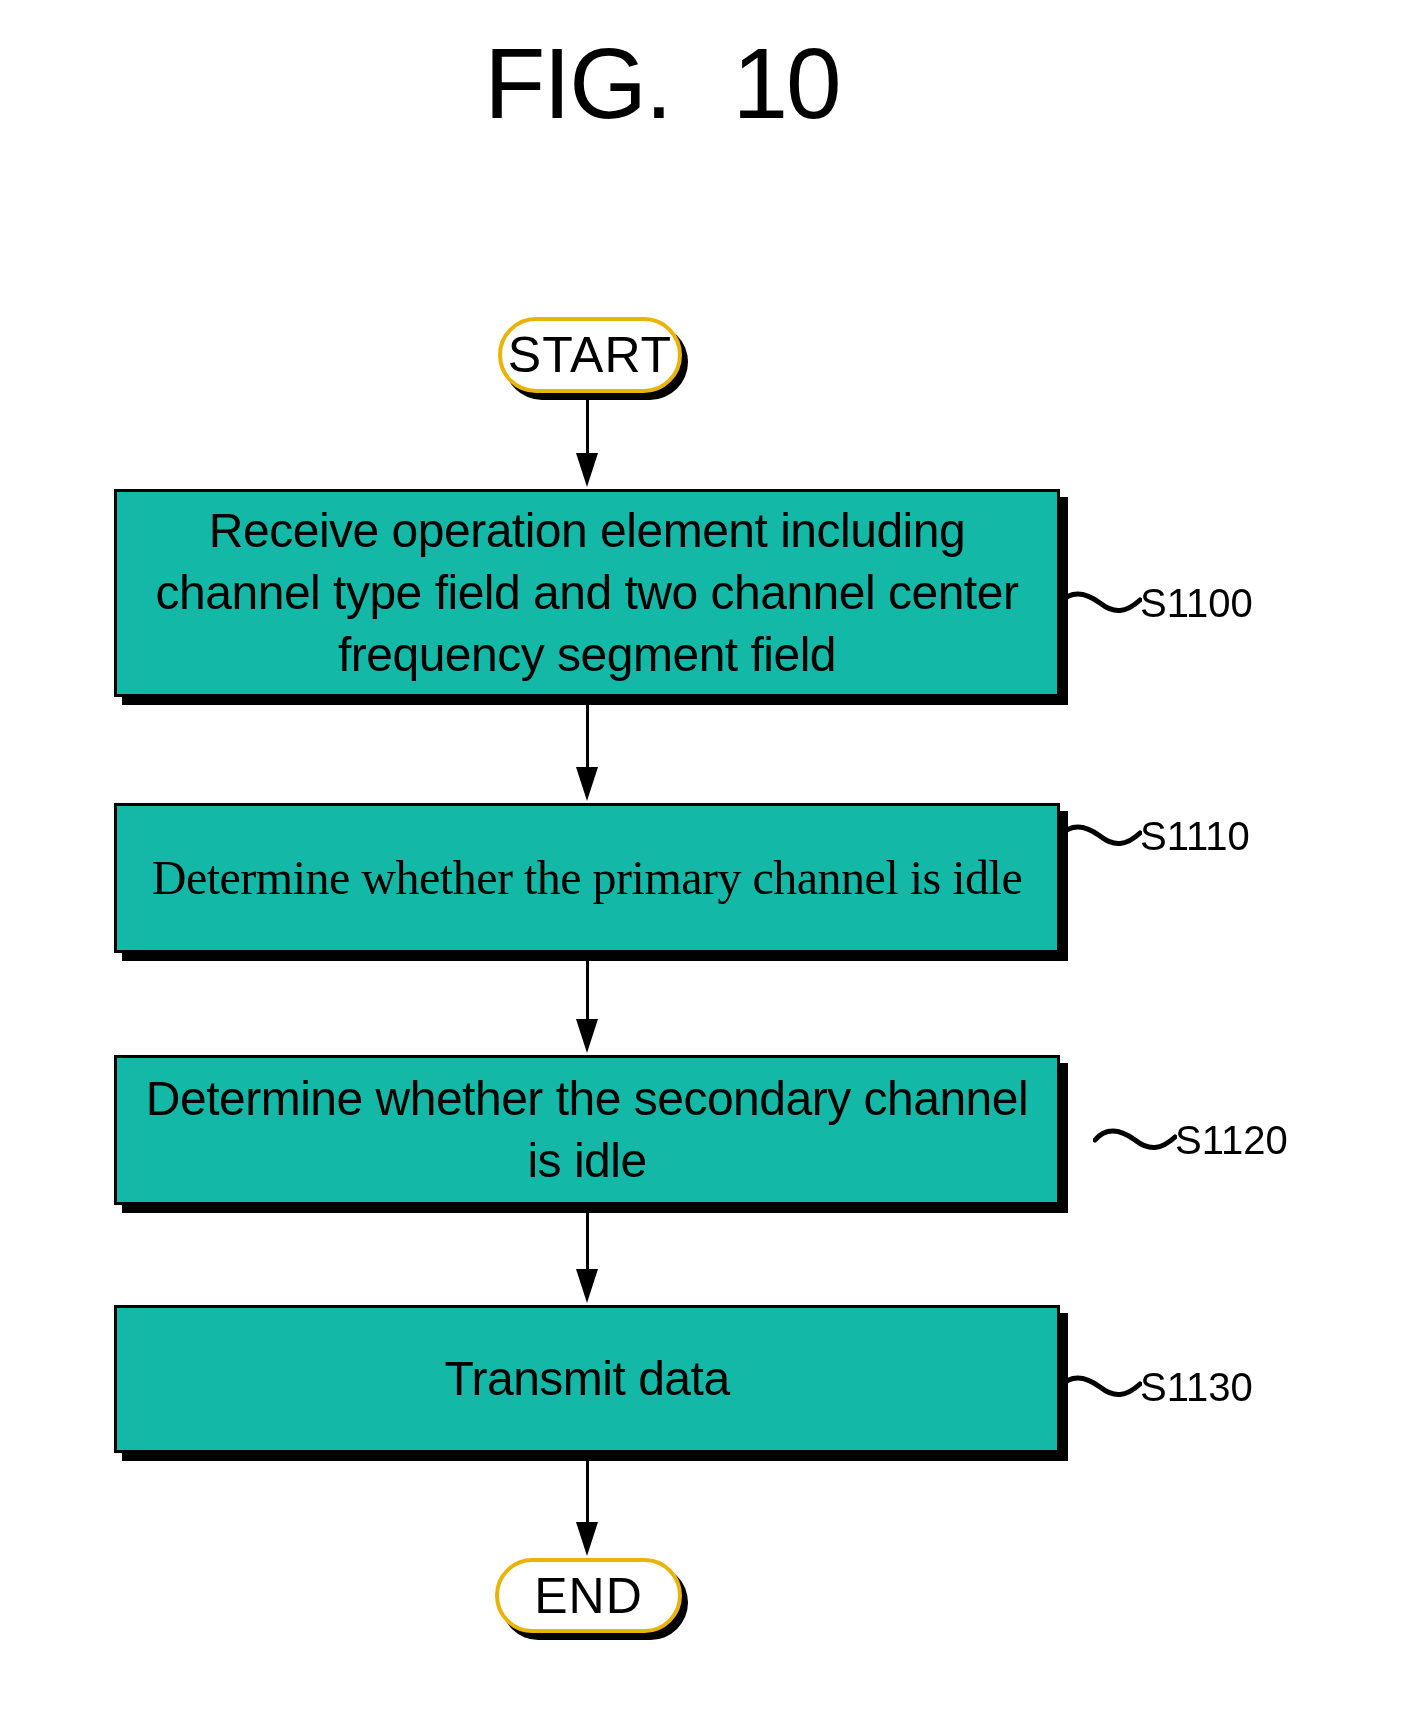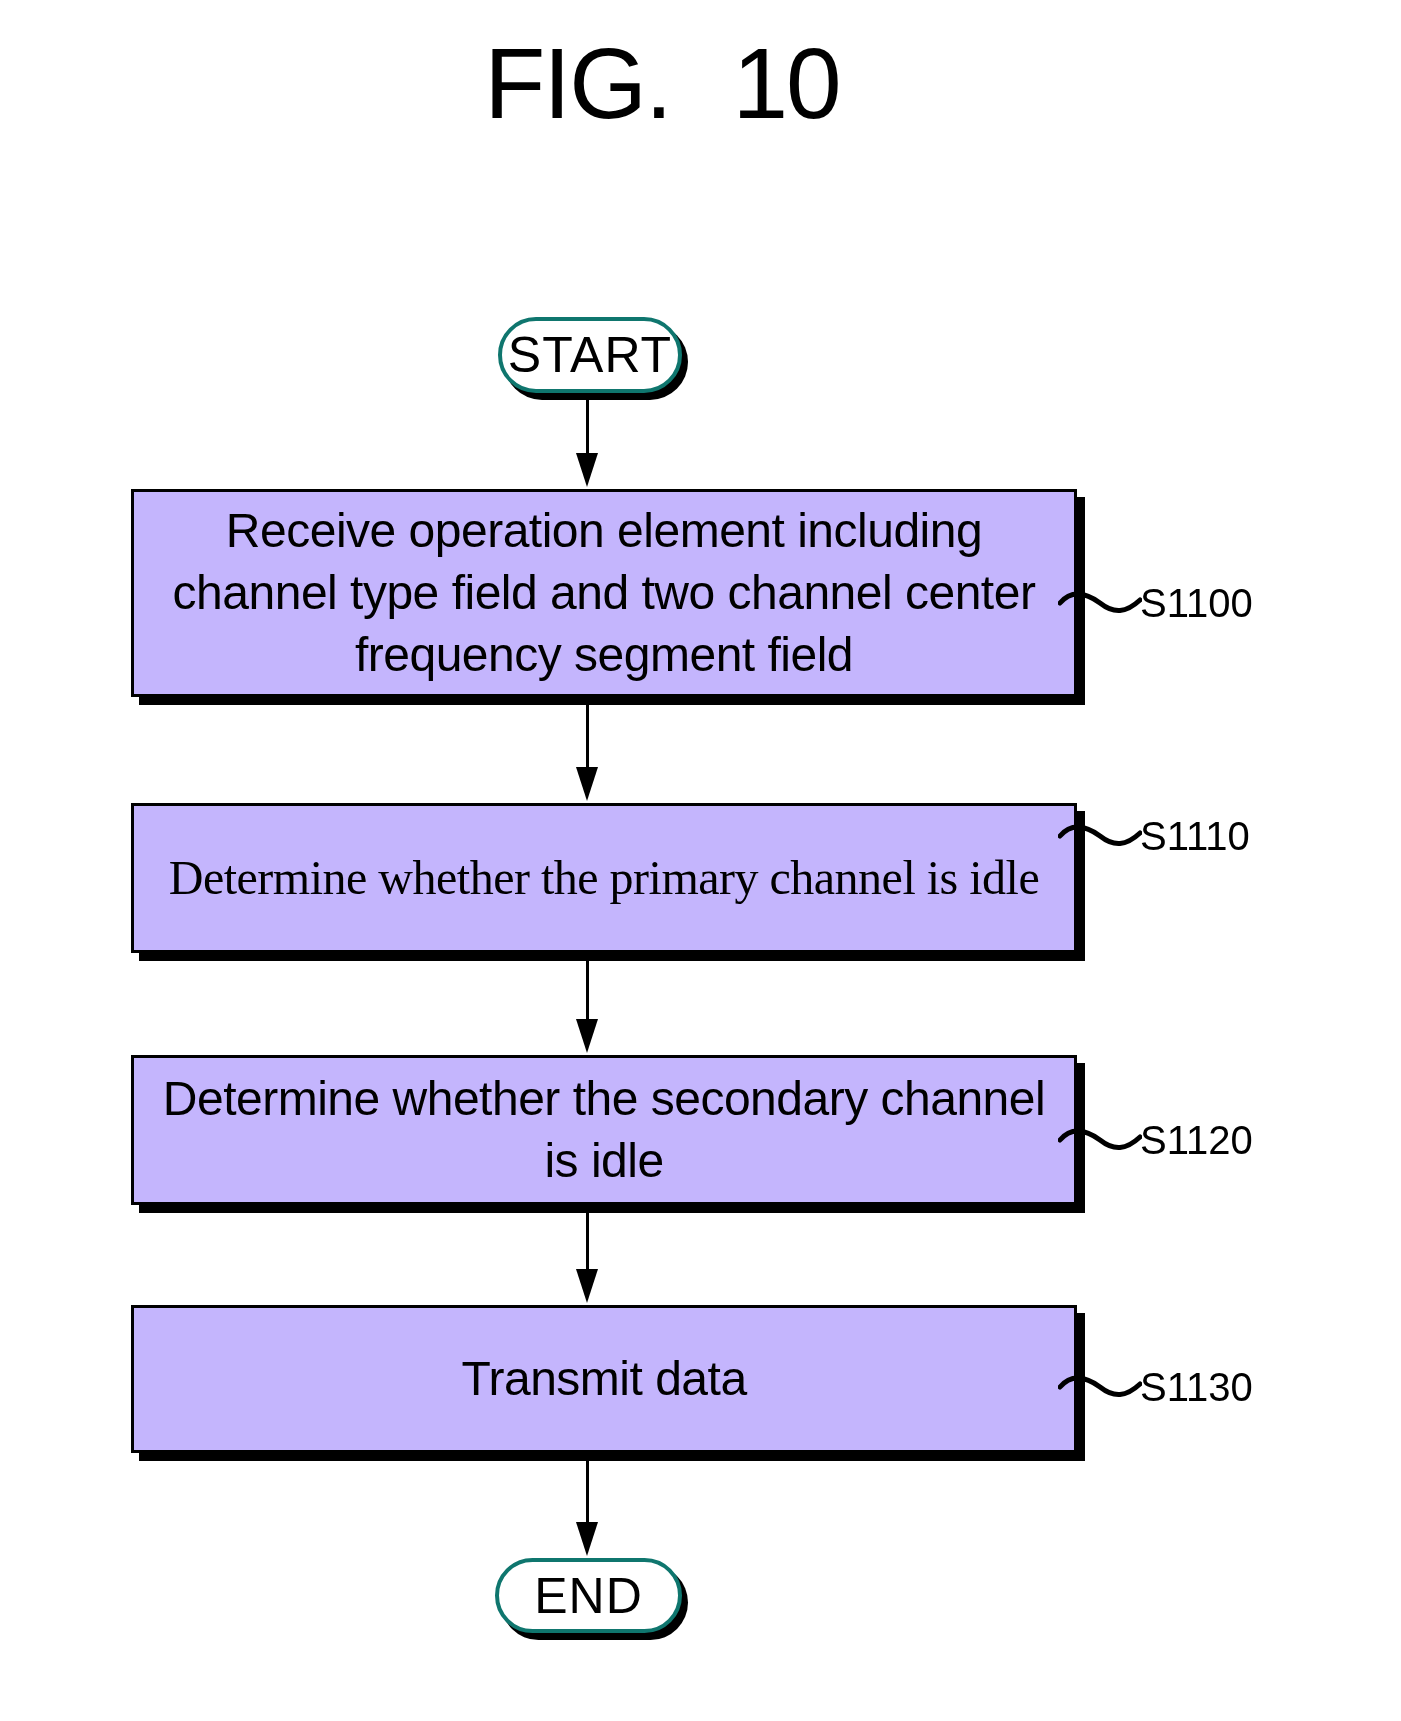--- a/index.html
+++ b/index.html
@@ -25,40 +25,40 @@
     font-size: 100px;
     line-height: 110px;
     letter-spacing: -2px;
     word-spacing: 36px;
     color: #000;
     white-space: nowrap;
   }
   .terminal {
     position: absolute;
     box-sizing: border-box;
-    border: 4px solid #0f766e;
+    border: 4px solid #eab308;
     border-radius: 40px;
     background: #fff;
     box-shadow: 6px 7px 0 0 #000;
     display: flex;
     align-items: center;
     justify-content: center;
     font-size: 50px;
     letter-spacing: 1px;
   }
   .terminal.start { left: 498px; top: 317px; width: 184px; height: 76px; }
   .terminal.end   { left: 495px; top: 1558px; width: 187px; height: 75px; }
 
   .process-box {
     position: absolute;
-    left: 131px;
+    left: 114px;
     width: 946px;
     box-sizing: border-box;
     border: 3px solid #000;
-    background: #c4b5fd;
+    background: #14b8a6;
     box-shadow: 8px 8px 0 0 #000;
     display: flex;
     align-items: center;
     justify-content: center;
     text-align: center;
     font-size: 48px;
     line-height: 62px;
     letter-spacing: -0.5px;
     padding: 0 13px;
   }
@@ -95,21 +95,21 @@
   .step-ref {
     position: absolute;
     left: 1058px;
     height: 64px;
     display: flex;
     align-items: center;
     white-space: nowrap;
   }
   .ref-1 { top: 571px; }
   .ref-2 { top: 804px; }
-  .ref-3 { top: 1108px; }
+  .ref-3 { top: 1108px; padding-left: 35px; }
   .ref-4 { top: 1355px; }
   .step-ref svg {
     display: block;
     margin-right: -2px;
   }
   .step-ref .ref-text {
     font-size: 40px;
     letter-spacing: 0px;
   }
 </style>

